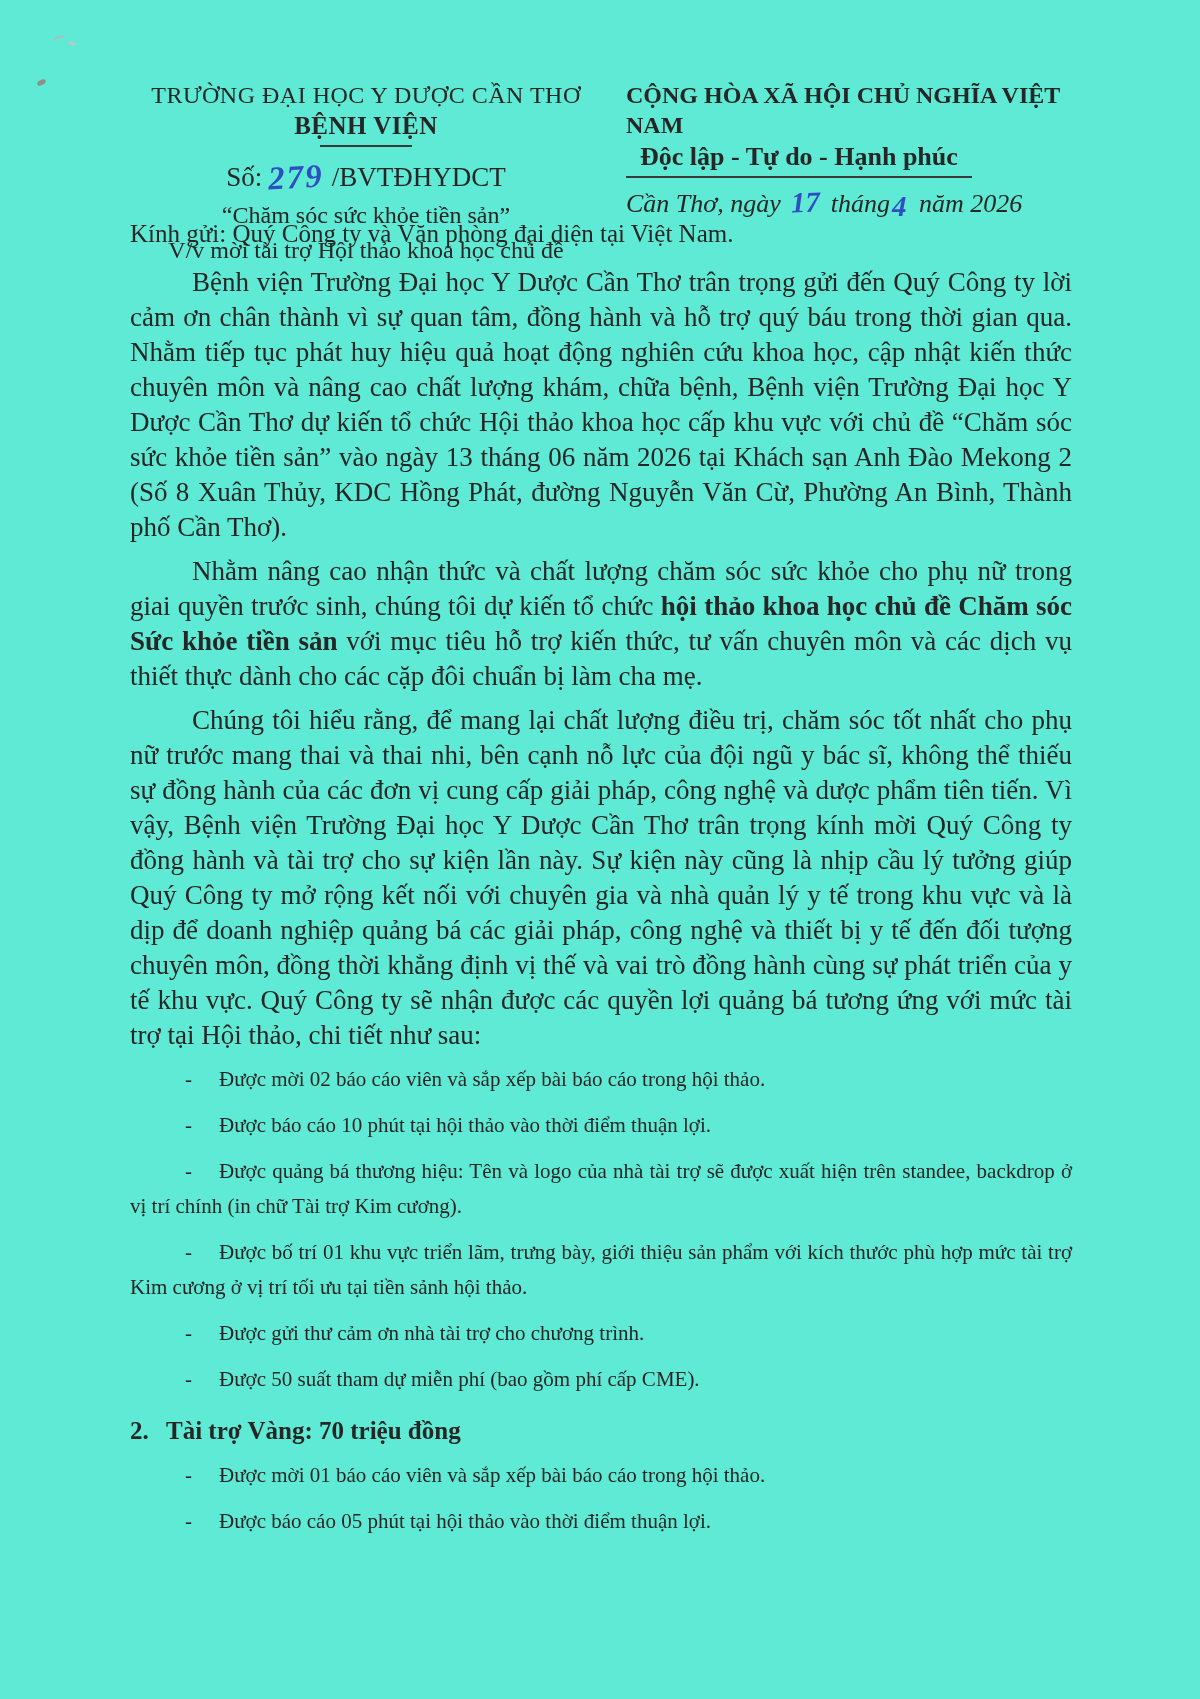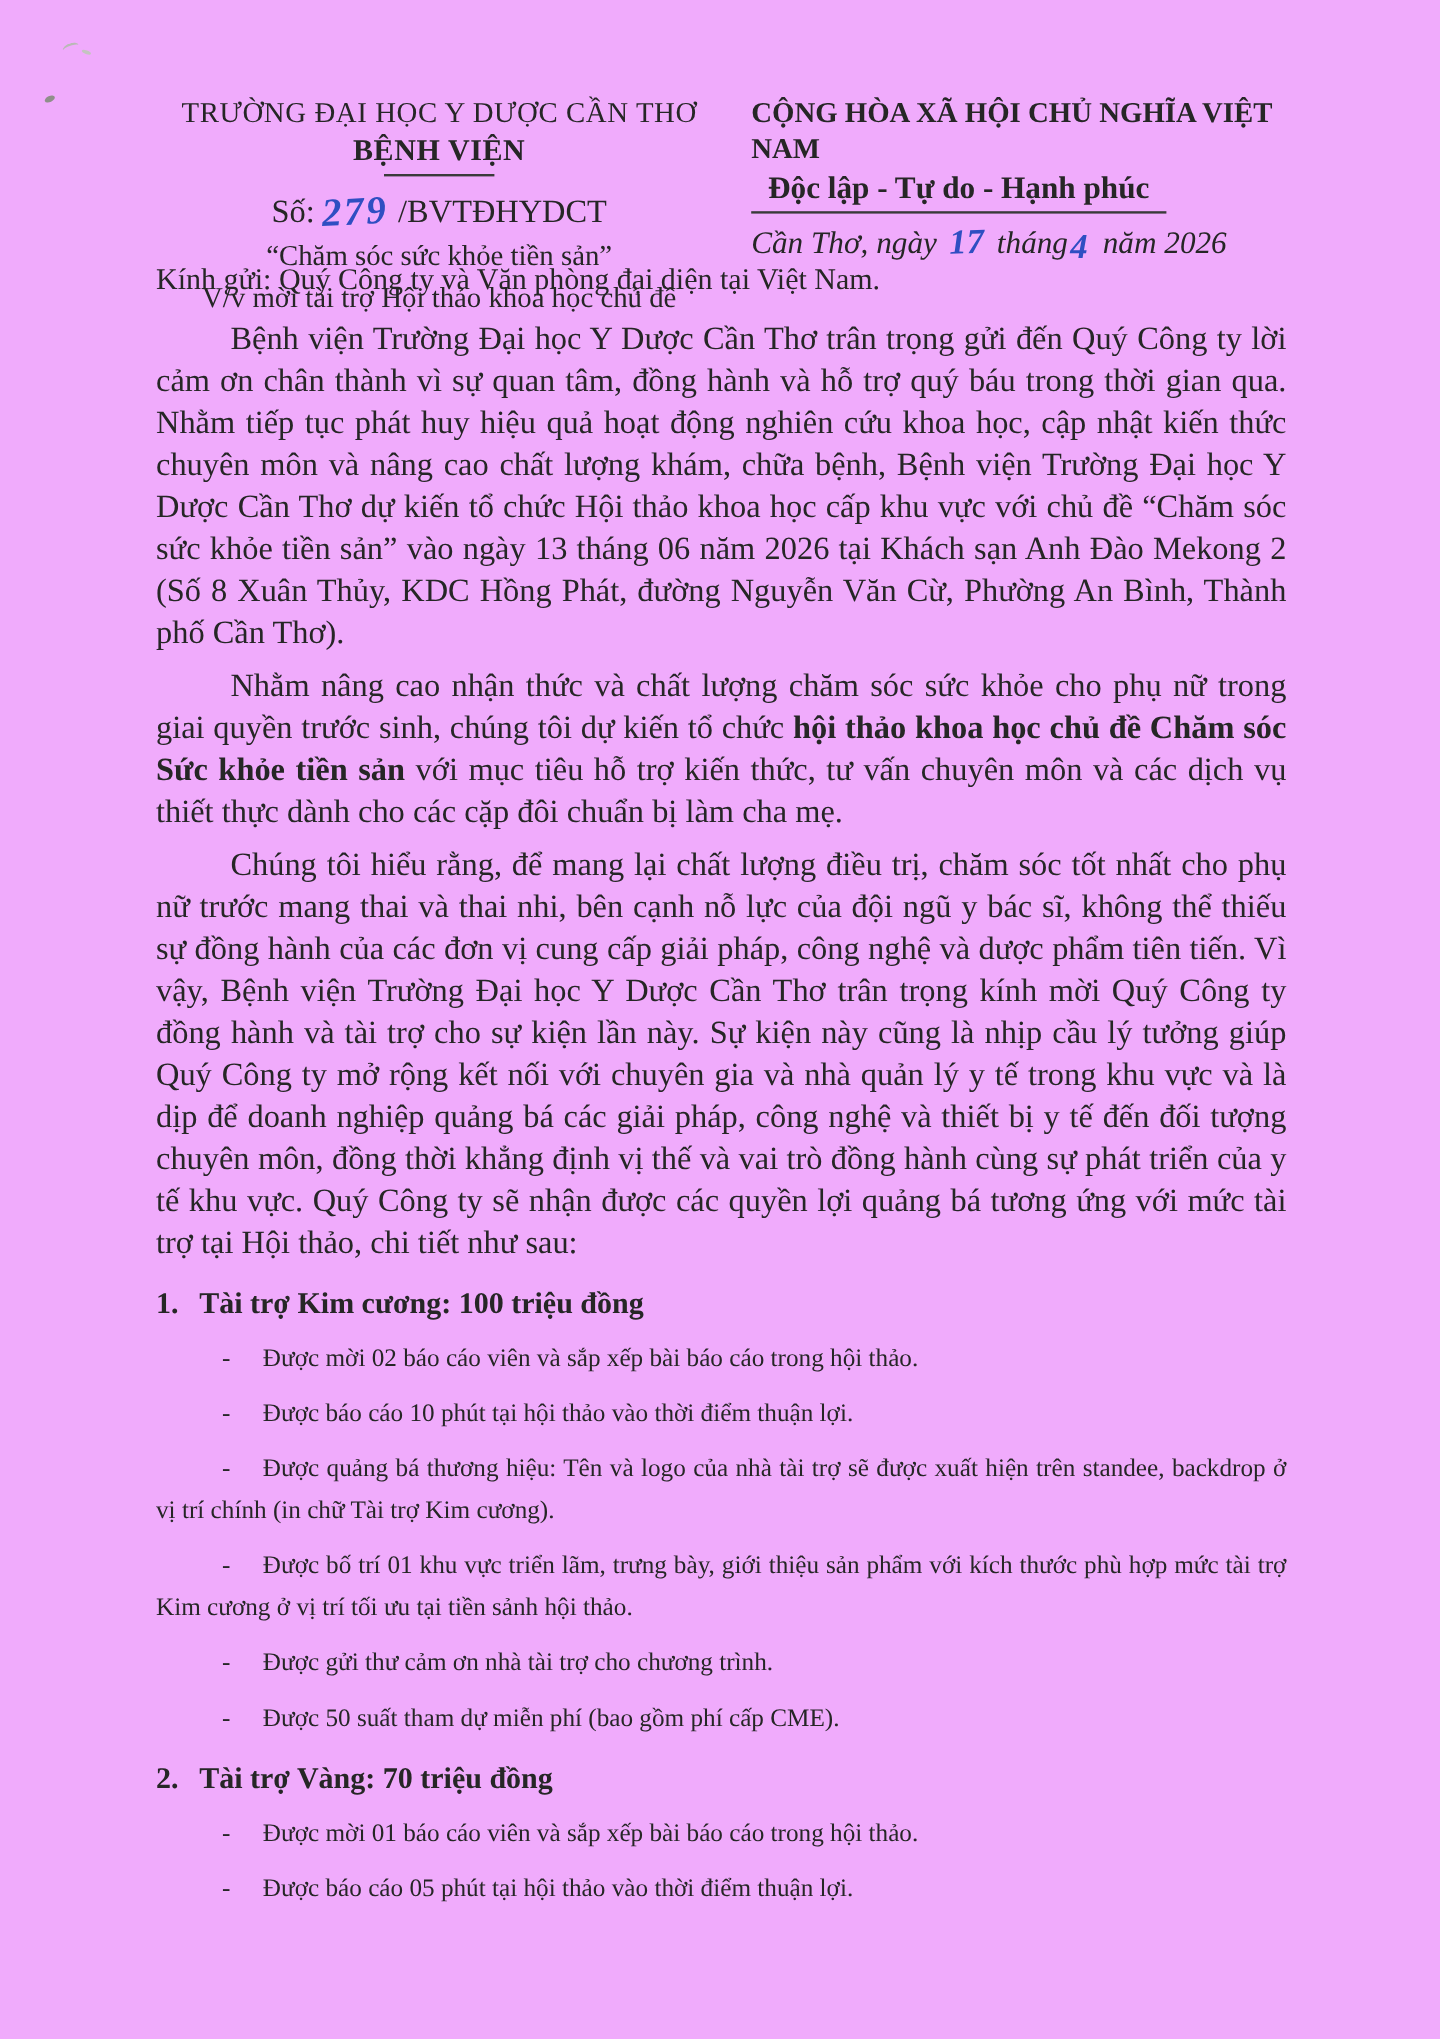--- a/index.html
+++ b/index.html
@@ -1,21 +1,21 @@
 <!DOCTYPE html>
 <html lang="vi"><head>
 <meta charset="utf-8">
 <style>
   html,body { margin:0; padding:0; background:#e8e8e8; }
   .page {
     position: relative;
     width: 1200px;
     height: 1699px;
     margin: 0 auto;
-    background: #f0abfc;
+    background: #5eead4;
     color: #262626;
     font-family: "Liberation Serif", "DejaVu Serif", serif;
     overflow: hidden;
   }
   
   .speck { position:absolute; pointer-events:none; }
   .speck1 { left:52px; top:36px; width:14px; height:6px; border-top:2px solid #b9b9b6; border-radius:60% 40% 0 0; transform:rotate(-14deg); }
   .speck2 { left:68px; top:42px; width:8px; height:3px; background:#c4c4c0; border-radius:50%; transform:rotate(20deg); }
   .speck3 { left:37px; top:80px; width:9px; height:5px; background:#8f8f8a; border-radius:50%; transform:rotate(-25deg); }
   
@@ -82,21 +82,20 @@
   <div class="body">
 
     <p class="salutation">Kính gửi: Quý Công ty và Văn phòng đại diện tại Việt Nam.</p>
 
     <p class="para">Bệnh viện Trường Đại học Y Dược Cần Thơ trân trọng gửi đến Quý Công ty lời cảm ơn chân thành vì sự quan tâm, đồng hành và hỗ trợ quý báu trong thời gian qua. Nhằm tiếp tục phát huy hiệu quả hoạt động nghiên cứu khoa học, cập nhật kiến thức chuyên môn và nâng cao chất lượng khám, chữa bệnh, Bệnh viện Trường Đại học Y Dược Cần Thơ dự kiến tổ chức Hội thảo khoa học cấp khu vực với chủ đề “Chăm sóc sức khỏe tiền sản” vào ngày 13 tháng 06 năm 2026 tại Khách sạn Anh Đào Mekong 2 (Số 8 Xuân Thủy, KDC Hồng Phát, đường Nguyễn Văn Cừ, Phường An Bình, Thành phố Cần Thơ).</p>
 
     <p class="para"><span>Nhằm nâng cao nhận thức và chất lượng chăm sóc sức khỏe cho phụ nữ trong giai quyền trước sinh, chúng tôi dự kiến tổ chức </span><strong>hội thảo khoa học chủ đề Chăm sóc Sức khỏe tiền sản</strong><span> với mục tiêu hỗ trợ kiến thức, tư vấn chuyên môn và các dịch vụ thiết thực dành cho các cặp đôi chuẩn bị làm cha mẹ.</span></p>
 
     <p class="para">Chúng tôi hiểu rằng, để mang lại chất lượng điều trị, chăm sóc tốt nhất cho phụ nữ trước mang thai và thai nhi, bên cạnh nỗ lực của đội ngũ y bác sĩ, không thể thiếu sự đồng hành của các đơn vị cung cấp giải pháp, công nghệ và dược phẩm tiên tiến. Vì vậy, Bệnh viện Trường Đại học Y Dược Cần Thơ trân trọng kính mời Quý Công ty đồng hành và tài trợ cho sự kiện lần này. Sự kiện này cũng là nhịp cầu lý tưởng giúp Quý Công ty mở rộng kết nối với chuyên gia và nhà quản lý y tế trong khu vực và là dịp để doanh nghiệp quảng bá các giải pháp, công nghệ và thiết bị y tế đến đối tượng chuyên môn, đồng thời khẳng định vị thế và vai trò đồng hành cùng sự phát triển của y tế khu vực. Quý Công ty sẽ nhận được các quyền lợi quảng bá tương ứng với mức tài trợ tại Hội thảo, chi tiết như sau:</p>
 
-    <p class="tier"><span class="tier-num">1.</span><span>Tài trợ Kim cương: 100 triệu đồng</span></p>
 
     <p class="benefit"><span class="dash">-</span><span>Được mời 02 báo cáo viên và sắp xếp bài báo cáo trong hội thảo.</span></p>
     <p class="benefit"><span class="dash">-</span><span>Được báo cáo 10 phút tại hội thảo vào thời điểm thuận lợi.</span></p>
     <p class="benefit"><span class="dash">-</span><span>Được quảng bá thương hiệu: Tên và logo của nhà tài trợ sẽ được xuất hiện trên standee, backdrop ở vị trí chính (in chữ Tài trợ Kim cương).</span></p>
     <p class="benefit"><span class="dash">-</span><span>Được bố trí 01 khu vực triển lãm, trưng bày, giới thiệu sản phẩm với kích thước phù hợp mức tài trợ Kim cương ở vị trí tối ưu tại tiền sảnh hội thảo.</span></p>
     <p class="benefit"><span class="dash">-</span><span>Được gửi thư cảm ơn nhà tài trợ cho chương trình.</span></p>
     <p class="benefit"><span class="dash">-</span><span>Được 50 suất tham dự miễn phí (bao gồm phí cấp CME).</span></p>
 
     <p class="tier"><span class="tier-num">2.</span><span>Tài trợ Vàng: 70 triệu đồng</span></p>
 

